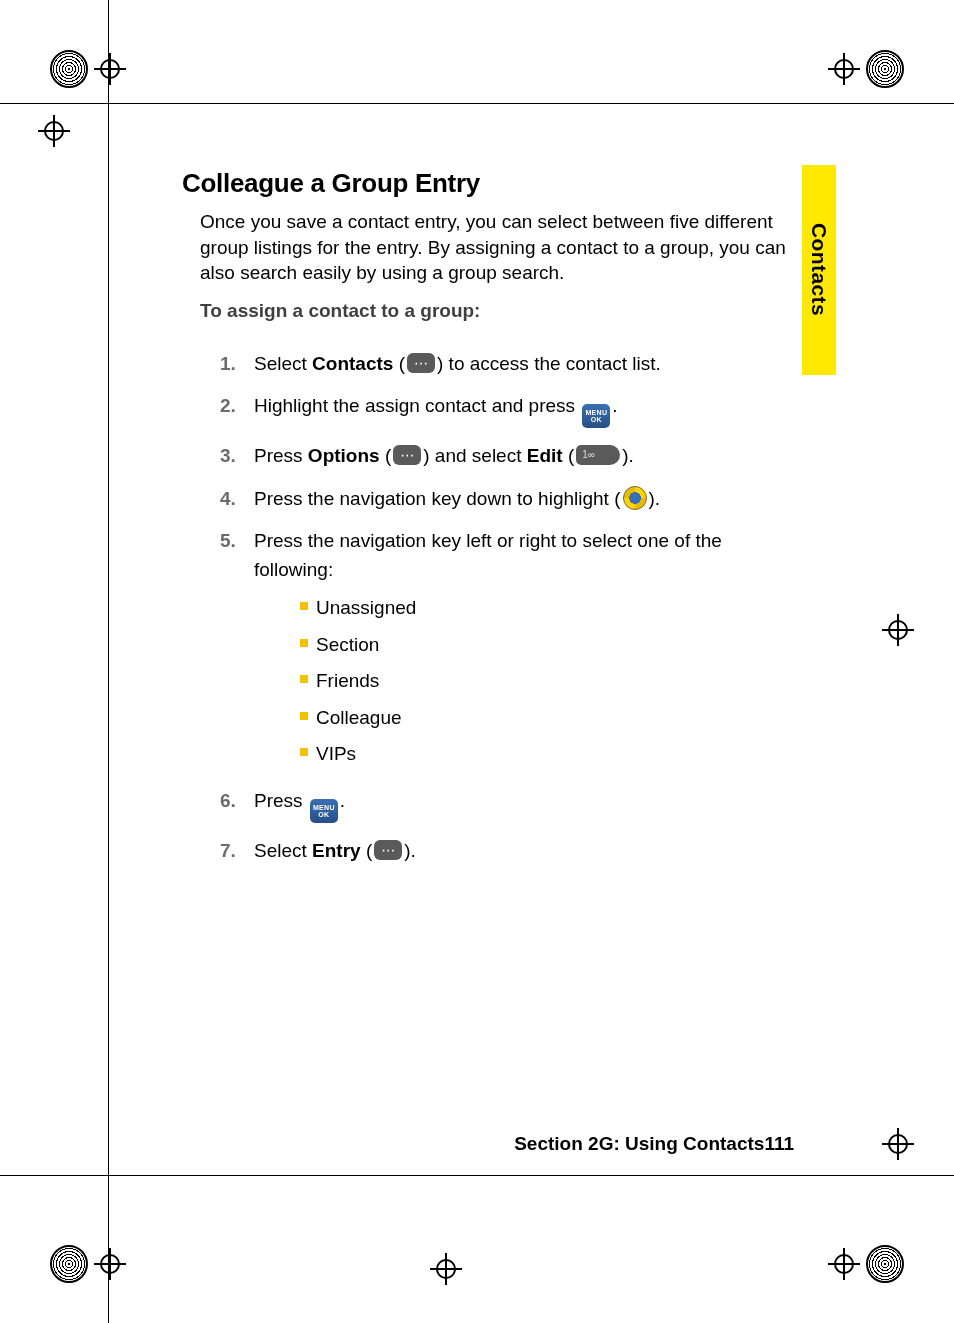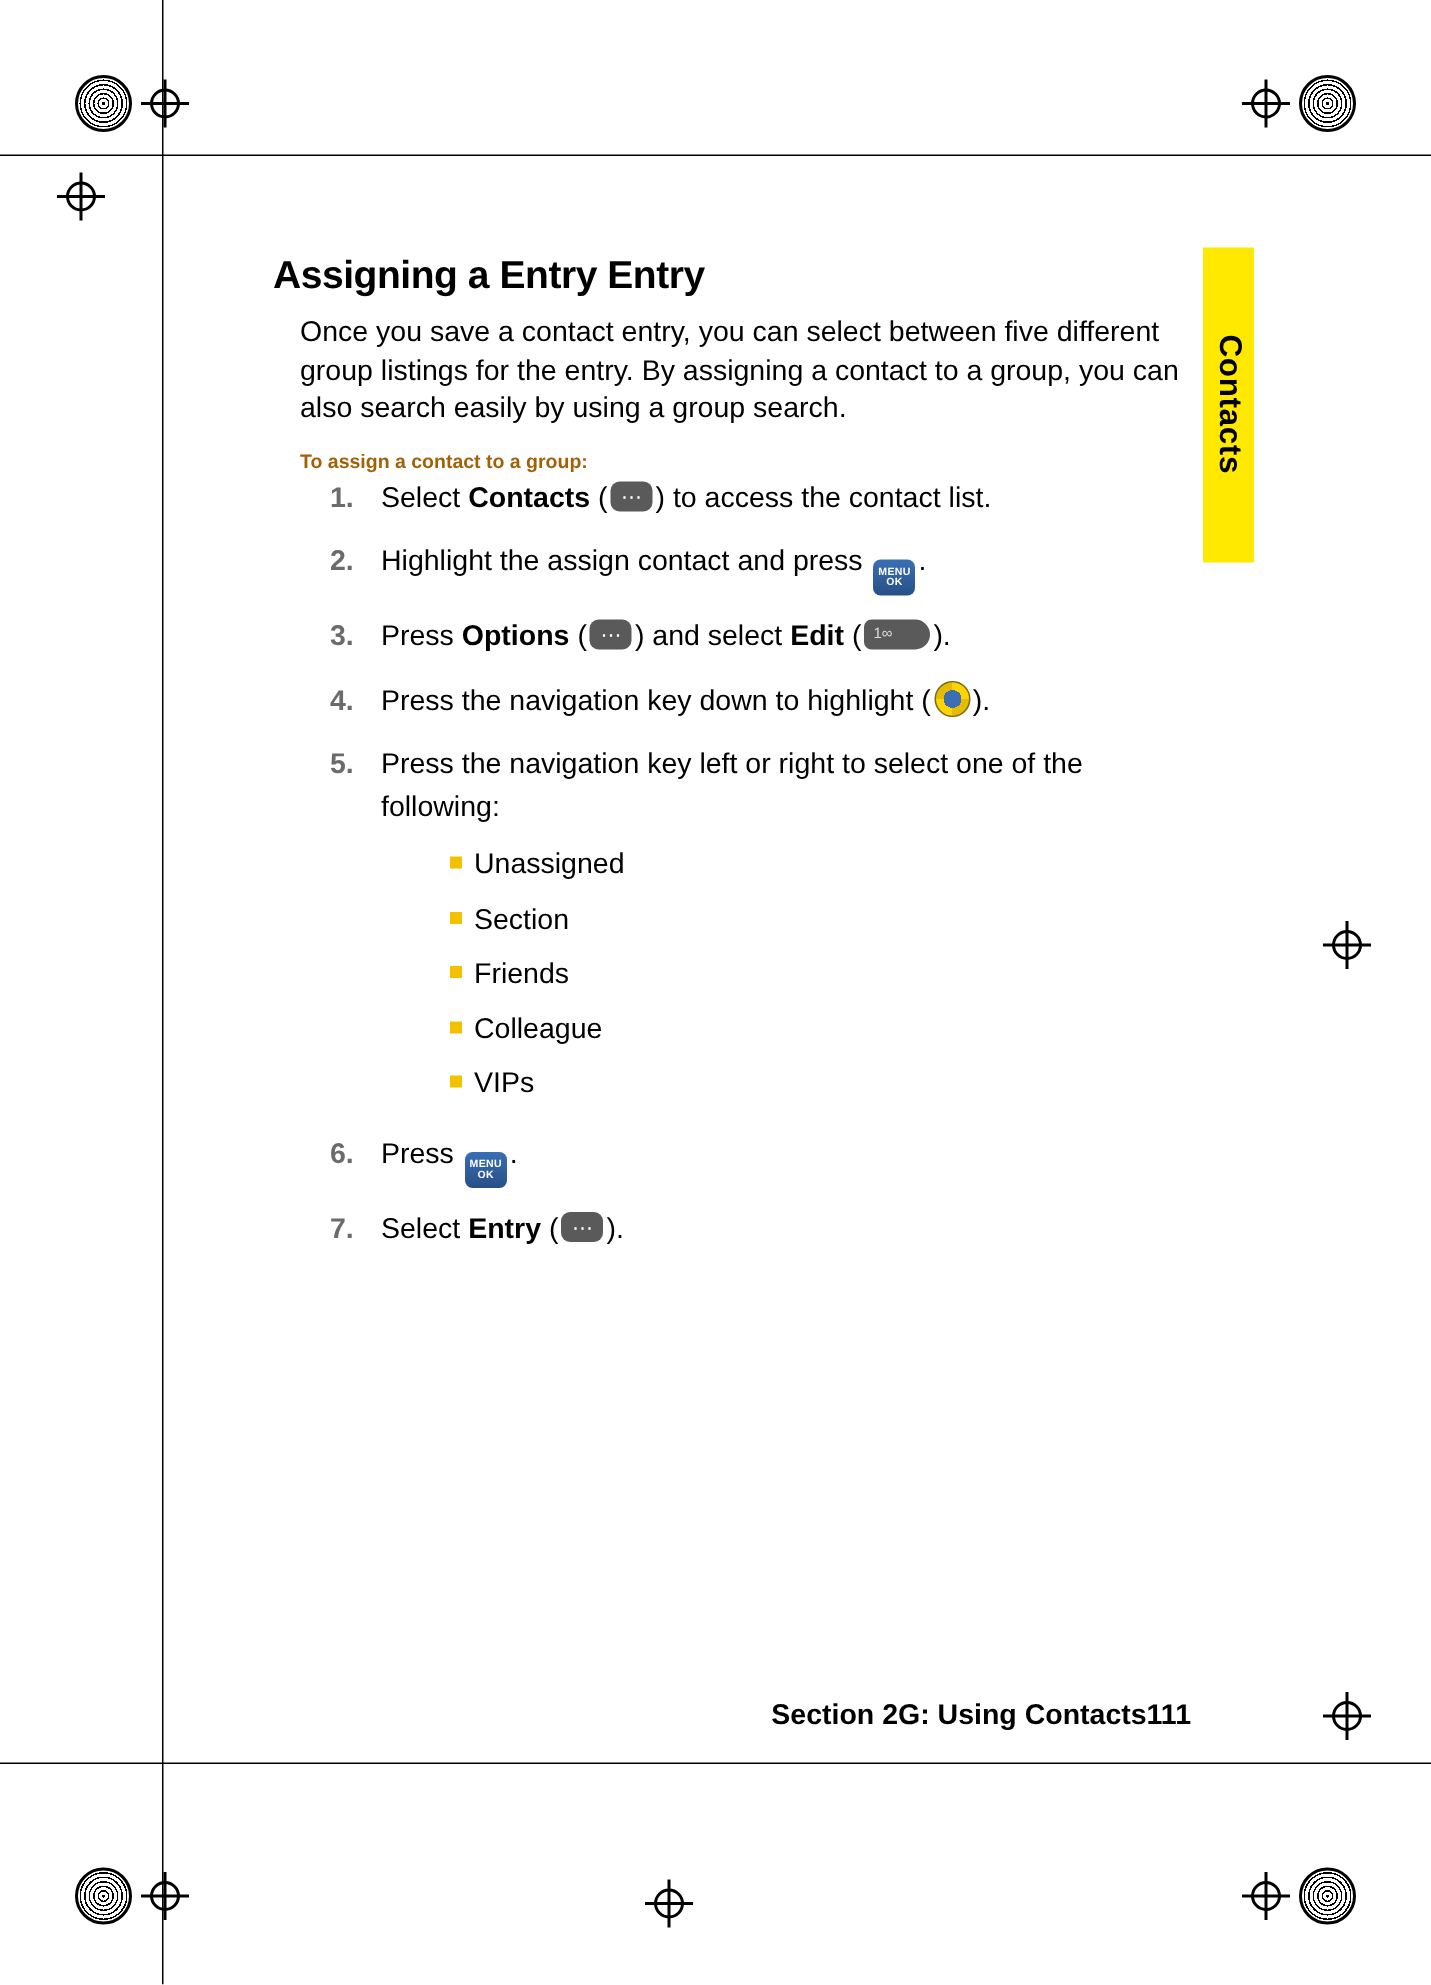--- a/index.html
+++ b/index.html
@@ -65,24 +65,24 @@
     font-family: "Segoe UI", "Myriad Pro", Arial, sans-serif;
   }
 
   p.intro {
     font-size: 19px;
     line-height: 1.35;
     margin: 0 0 14px 40px;
   }
 
   p.subhead {
-    font-size: 13px;
-    font-weight: 700;
-    color: #a16207;
-    margin: 14px 0 4px 40px;
+    font-size: 19px;
+    font-weight: 700;
+    color: #404040;
+    margin: 14px 0 28px 40px;
   }
 
   ol.steps {
     list-style: none;
     padding: 0;
     margin: 0 0 0 60px;
     counter-reset: step;
   }
   ol.steps > li {
     counter-increment: step;
@@ -268,21 +268,21 @@
       <div class="ring"></div>
     </div>
 </div>
 
 <div class="sidetab">
   <span>Contacts</span>
 </div>
 
 <div class="page">
 
-  <h2 class="heading">Assigning a Entry Entry</h2>
+  <h2 class="heading">Colleague a Group Entry</h2>
 
   <p class="intro">Once you save a contact entry, you can select between five different group listings for the entry. By assigning a contact to a group, you can also search easily by using a group search.</p>
 
   <p class="subhead">To assign a contact to a group:</p>
 
   <ol class="steps">
 
     <li>
       <span>Select </span><b>Contacts</b><span> (</span><span class="ico ico-softkey"></span><span>) to access the contact list.</span>
     </li>

